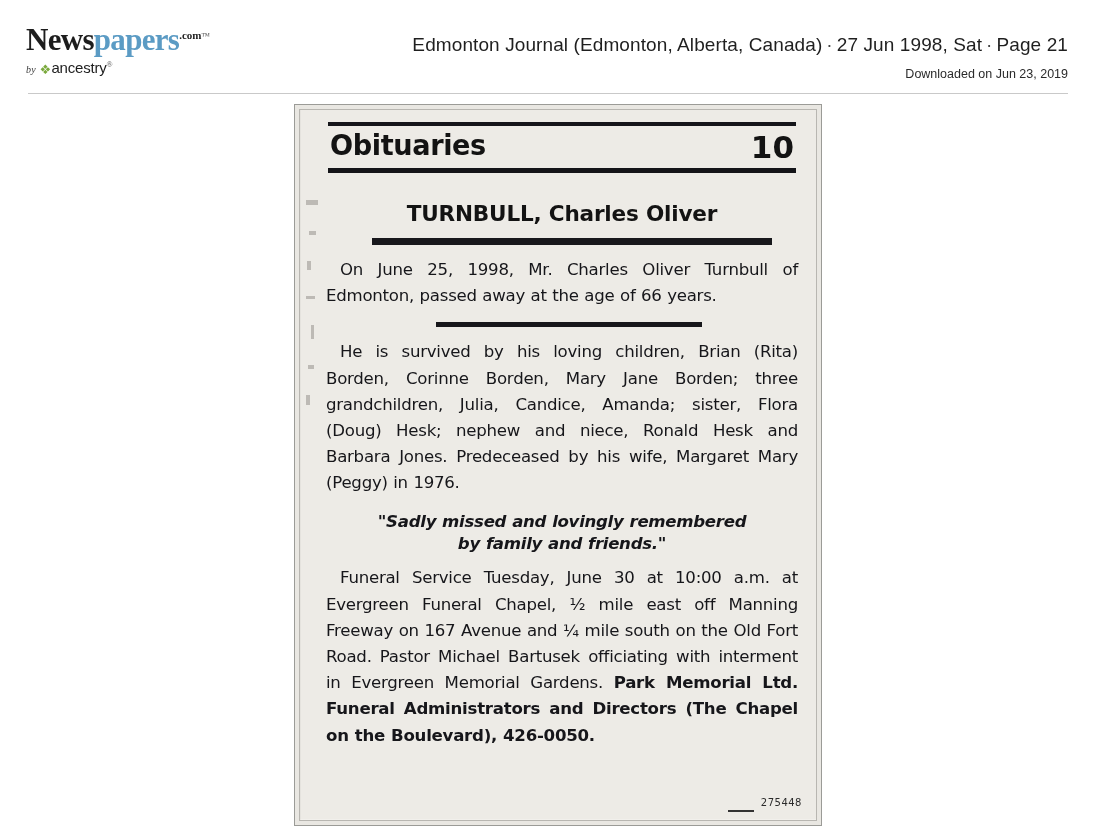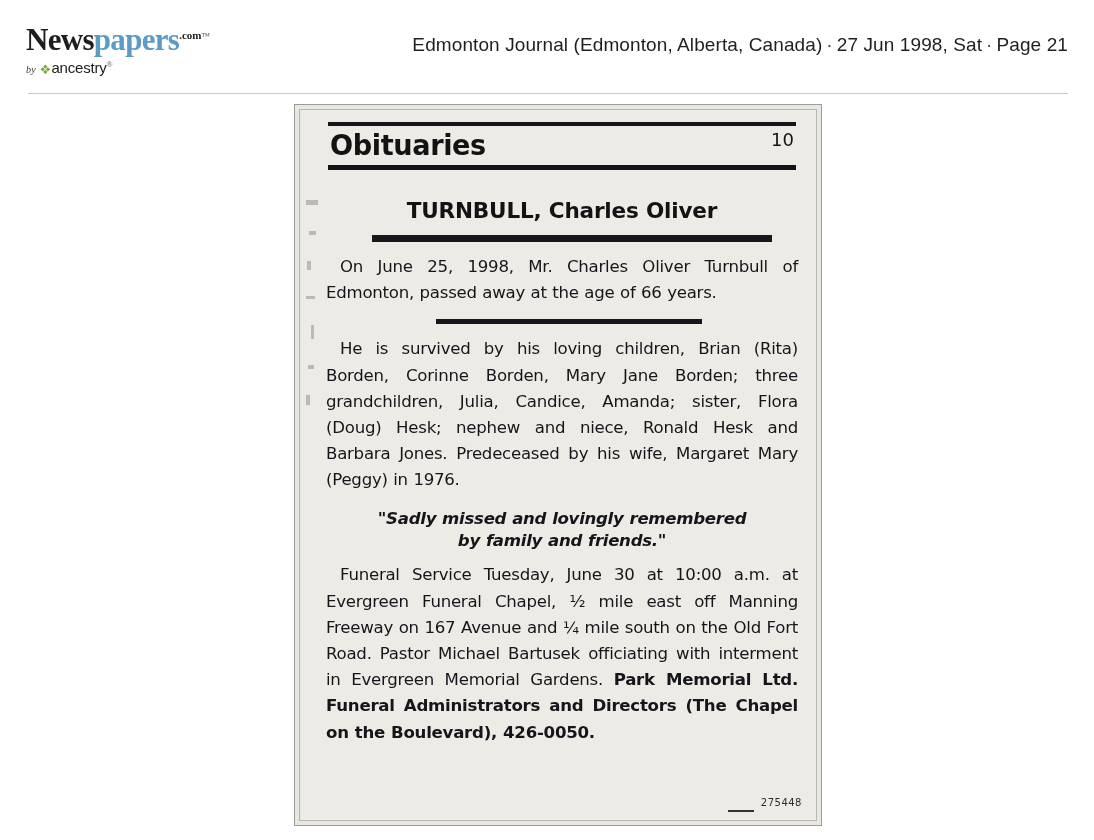--- a/index.html
+++ b/index.html
@@ -163,22 +163,22 @@
     font-family: "DejaVu Sans", sans-serif;
     font-size: 28px;
     font-weight: 700;
     letter-spacing: -0.4px;
     color: #131313;
     transform: scaleX(0.97);
     transform-origin: left;
   }
   .mast-page {
     font-family: "DejaVu Sans", sans-serif;
-    font-size: 18px;
-    font-weight: 400;
+    font-size: 31px;
+    font-weight: 700;
     color: #131313;
   }
   .mast-rule-bottom {
     height: 5px;
     background: #141418;
     margin: 3px 2px 0 2px;
   }
 
   
   .name-line {
@@ -284,20 +284,21 @@
     <div class="brand-sub">
       <span class="brand-by">by</span>
       <span class="brand-leaf">❖</span><span class="brand-ancestry">ancestry</span><span class="brand-ancestry-tm">®</span>
     </div>
   </div>
 
   <div class="meta">
     <div class="meta-line1">
       <span>Edmonton Journal (Edmonton, Alberta, Canada)</span><span class="meta-sep">·</span><span>27 Jun 1998, Sat</span><span class="meta-sep">·</span><span>Page 21</span>
     </div>
+    <div class="meta-line2">Downloaded on Jun 23, 2019</div>
   </div>
 
   <div class="header-rule"></div>
 </div>
 
 <div class="clipping">
   <div class="clipping-inner">
     <div class="gutter-marks">
       <i></i>
         <i></i>

